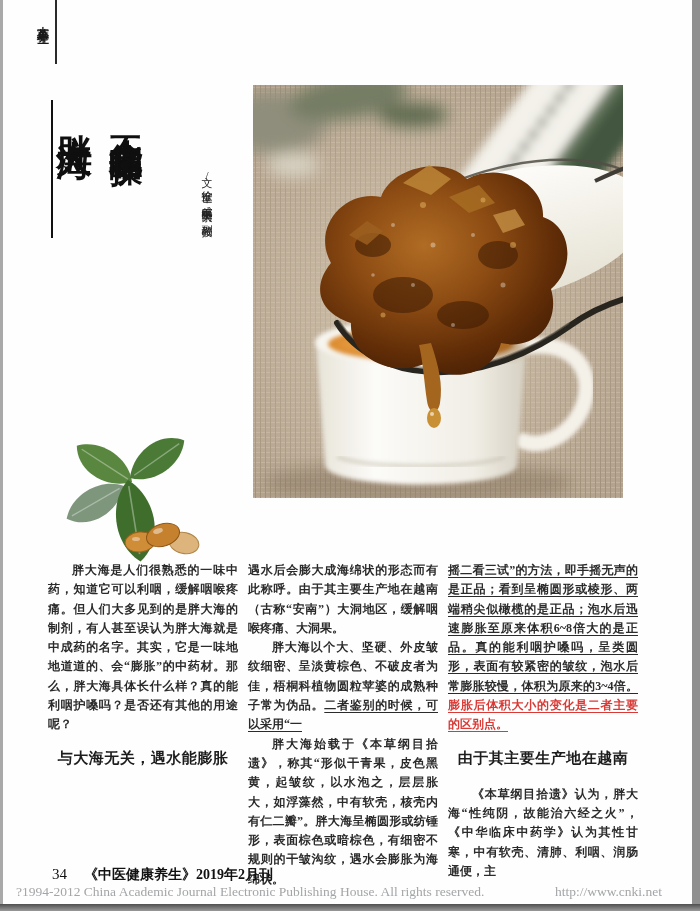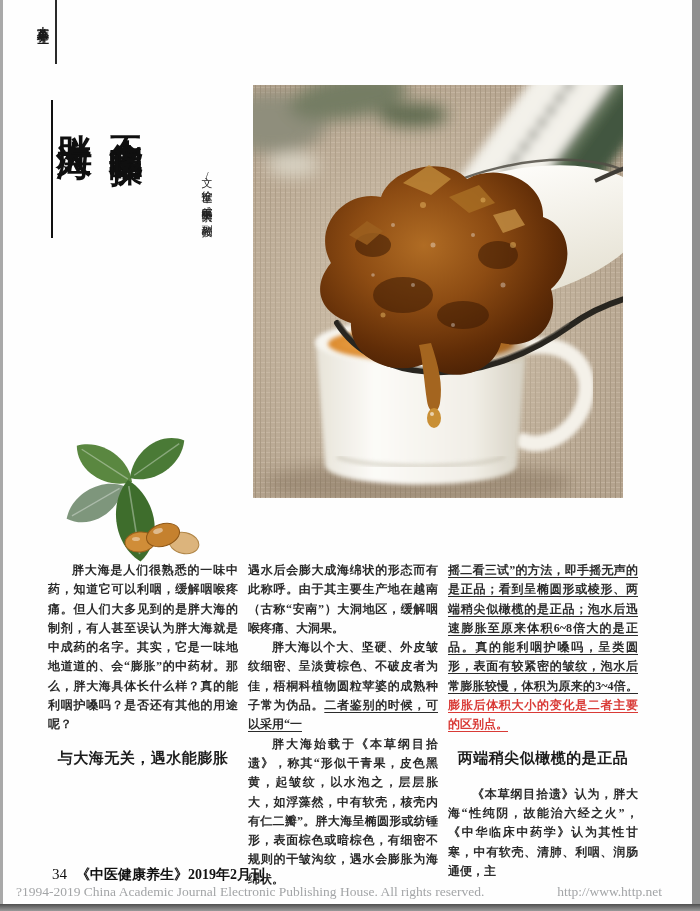--- a/index.html
+++ b/index.html
@@ -32,21 +32,21 @@
        text-align:justify;color:#2b2b2b;}
   .col1{left:48px;} .col2{left:248px;} .col3{left:448px;}
   .para{margin:0;font-weight:bold;}
   .indent{text-indent:2em;}
   .subhead{margin:13px 0 0 0;font-size:15px;line-height:20px;font-weight:700;
            text-align:center;color:#1c1c1c;letter-spacing:.5px;}
   .after-head{margin-top:17px;}
   .ul{text-decoration:underline;text-underline-offset:3px;text-decoration-thickness:1px;}
   .red{color:#d93a36;text-decoration-color:#d93a36;}
   
-  .footer{position:absolute;left:52px;top:866px;display:flex;align-items:baseline;gap:9px;z-index:3;}
+  .footer{position:absolute;left:52px;top:866px;display:flex;align-items:baseline;gap:17px;z-index:3;}
   .pageno{font-size:15px;color:#111;}
   .journal{font-size:14px;font-weight:700;color:#111;}
   .watermark{position:absolute;left:16px;top:884px;width:646px;display:flex;
              justify-content:space-between;color:#a3a5a7;font-size:13.5px;z-index:2;
              font-family:"Liberation Serif","DejaVu Serif",serif;white-space:nowrap;}
 </style>
 </head>
 <body>
 
 <div class="page">
@@ -212,27 +212,27 @@
   </section>
 
   <section class="col col2">
     <p class="para">遇水后会膨大成海绵状的形态而有此称呼。由于其主要生产地在越南（古称“安南”）大洞地区，缓解咽喉疼痛、大洞果。</p>
     <p class="para indent"><span>胖大海以个大、坚硬、外皮皱纹细密、呈淡黄棕色、不破皮者为佳，梧桐科植物圆粒苹婆的成熟种子常为伪品。</span><span class="ul">二者鉴别的时候，可以采用“一</span></p>
     <p class="para indent">胖大海始载于《本草纲目拾遗》，称其“形似干青果，皮色黑黄，起皱纹，以水泡之，层层胀大，如浮藻然，中有软壳，核壳内有仁二瓣”。胖大海呈椭圆形或纺锤形，表面棕色或暗棕色，有细密不规则的干皱沟纹，遇水会膨胀为海绵状。</p>
   </section>
 
   <section class="col col3">
     <p class="para"><span class="ul">摇二看三试”的方法，即手摇无声的是正品；看到呈椭圆形或棱形、两端稍尖似橄榄的是正品；泡水后迅速膨胀至原来体积6~8倍大的是正品。真的能利咽护嗓吗，呈类圆形，表面有较紧密的皱纹，泡水后常膨胀较慢，体积为原来的3~4倍。</span><span class="ul red">膨胀后体积大小的变化是二者主要的区别点。</span></p>
-    <h3 class="subhead">两端稍尖似橄榄的是正品</h3>
+    <h3 class="subhead">由于其主要生产地在越南</h3>
     <p class="para indent after-head">《本草纲目拾遗》认为，胖大海“性纯阴，故能治六经之火”，《中华临床中药学》认为其性甘寒，中有软壳、清肺、利咽、润肠通便，主</p>
   </section>
 
   <div class="footer">
     <span class="pageno">34</span>
     <span class="journal">《中医健康养生》2019年2月刊</span>
   </div>
 
   <div class="watermark">
-    <span>?1994-2019 China Academic Journal Electronic Publishing House. All rights reserved.</span>
-    <span>http://www.http.net</span>
+    <span>?1994-2012 China Academic Journal Electronic Publishing House. All rights reserved.</span>
+    <span>http://www.cnki.net</span>
   </div>
 
 </div>
 
 </body></html>

